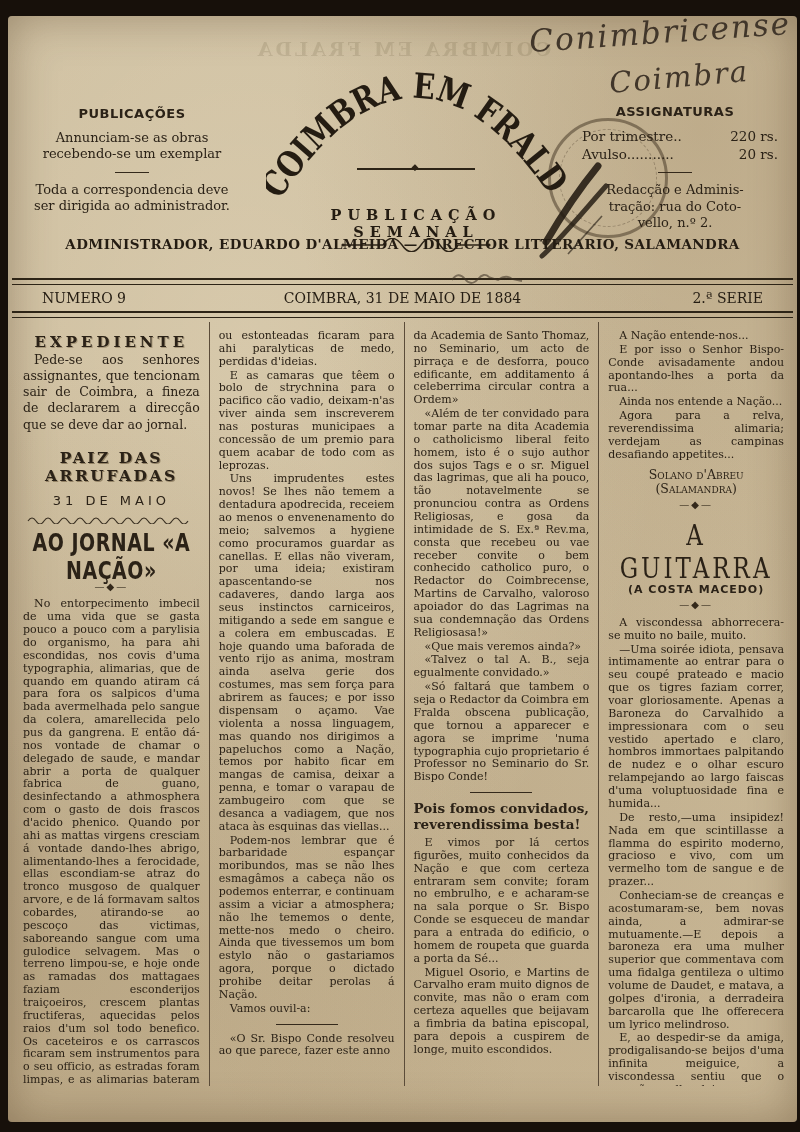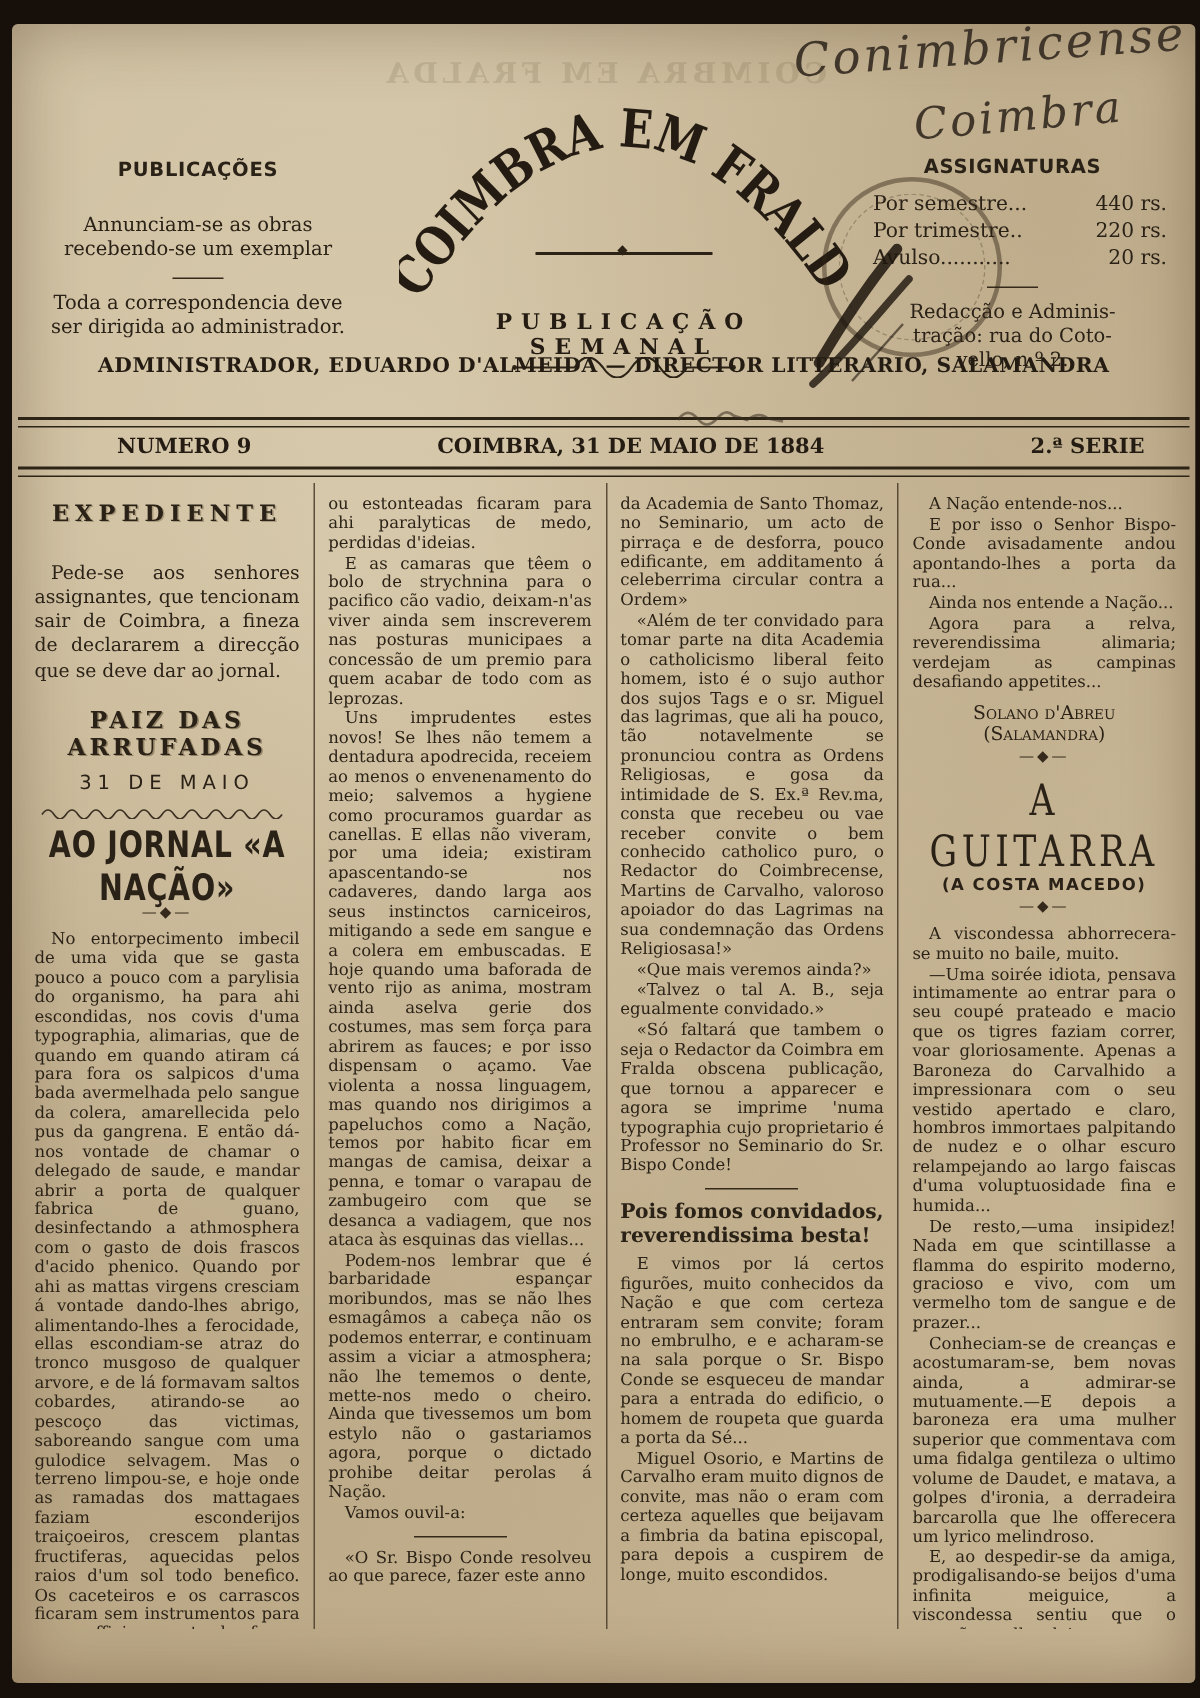--- a/index.html
+++ b/index.html
@@ -29,21 +29,21 @@
     white-space:nowrap;
   }
   .hw{
     position:absolute;font-family:"DejaVu Serif",serif;font-style:italic;
     color:#41362a;white-space:nowrap;
   }
   .hw1{top:-2px;right:6px;font-size:31px;transform:rotate(-4deg);letter-spacing:2px;}
   .hw2{top:44px;right:48px;font-size:29px;transform:rotate(-5deg);letter-spacing:2px;}
 
   .pub-block{position:absolute;left:18px;top:90px;width:212px;text-align:center;}
-  .pub-block .blk-heading{font-family:"DejaVu Sans",sans-serif;font-weight:bold;font-size:13px;letter-spacing:.5px;margin-bottom:22px;}
+  .pub-block .blk-heading{font-family:"DejaVu Sans",sans-serif;font-weight:bold;font-size:13px;letter-spacing:.5px;margin-bottom:9px;}
   .pub-block .blk-line{font-size:13px;line-height:1.25;}
   .mini-rule{width:34px;border:0;border-top:1.5px solid #34291b;margin:9px auto;}
 
   .mast{position:absolute;left:258px;top:40px;width:300px;height:210px;}
   .mast svg.arc{display:block;margin:0 auto;}
   .mast-divider{position:absolute;left:50%;top:112px;transform:translateX(-50%);
     width:118px;height:1.5px;background:#2c2316;}
   .mast-divider::before{
     content:"◆";position:absolute;left:50%;top:-6.5px;transform:translateX(-50%);
     background:transparent;color:#2c2316;font-size:9px;letter-spacing:2px;}
@@ -61,36 +61,36 @@
   .stamp::after{content:"";position:absolute;inset:8px;border:1px dashed rgba(48,35,21,.28);border-radius:50%;}
   .pen-flourish{position:absolute;left:530px;top:142px;}
 
   .admin-line{position:absolute;left:0;right:0;top:220px;text-align:center;
     font-weight:bold;font-size:13.5px;letter-spacing:.4px;color:#241c12;}
   .scribble{position:absolute;left:440px;top:254px;opacity:.55;}
 
   
   .drule{margin:0 4px;height:4px;border-top:2.5px solid #2d2416;border-bottom:1px solid #2d2416;}
   .dateline{display:grid;grid-template-columns:1fr 1.6fr 1fr;align-items:center;
-    height:26px;font-weight:bold;font-size:14px;color:#241c12;padding-left:36px;}
+    height:26px;font-weight:normal;font-size:14px;color:#241c12;}
   .dl-left{padding-left:34px;}
   .dl-center{text-align:center;}
   .dl-right{text-align:right;padding-right:34px;}
 
   
   .cols{display:grid;grid-template-columns:1fr 1fr 1fr 1fr;padding:4px 4px 0 6px;}
   .col{padding:8px 9px 0 9px;max-height:756px;overflow:hidden;
     font-size:11px;line-height:1.17;text-align:justify;color:#2b2217;}
   .col + .col{border-left:1px solid #5b4c39;}
   .p{text-indent:11px;margin:0 0 1px 0;}
   .p.noindent{text-indent:0;}
   .lead{font-size:12.5px;line-height:1.3;}
 
   .h-expediente{text-align:center;font-weight:bold;font-size:15px;letter-spacing:4px;
-    margin:4px 0 22px;text-shadow:1px 1px 0 rgba(90,72,44,.35);}
+    margin:4px 0 0;text-shadow:1px 1px 0 rgba(90,72,44,.35);}
   .h-paiz{text-align:center;font-weight:bold;font-size:15.5px;letter-spacing:2.5px;
     margin:16px 0 4px;text-shadow:1px 1px 0 rgba(90,72,44,.5);}
   .h-date31{text-align:center;font-family:"DejaVu Sans",sans-serif;font-size:13px;
     letter-spacing:4px;margin:8px 0 7px;}
   .wavy{display:block;margin:0 auto 4px;}
   .h-nacao{text-align:center;font-family:"DejaVu Sans",sans-serif;font-weight:bold;
     font-size:19px;letter-spacing:.5px;transform:scaleY(1.28);margin:10px 0 2px;}
   .knot{text-align:center;font-size:10px;letter-spacing:2px;color:#34291b;margin:2px 0 6px;}
   .srule{width:62px;border:0;border-top:1.2px solid #34291b;margin:8px auto;}
   .h-pois{font-weight:bold;font-size:13.5px;line-height:1.18;text-align:left;
@@ -132,24 +132,20 @@
         <svg class="mast-flourish" width="150" height="14" viewBox="0 0 150 14">
           <path d="M2 7 h40 c6 -9 12 -9 19 0 c6 9 13 9 19 0 c6 -9 13 -9 19 0 c6 9 12 9 18 0 h31" stroke="#2c2316" stroke-width="1.4" fill="none"></path>
           <circle cx="2" cy="7" r="1.6" fill="#2c2316"></circle>
             <circle cx="148" cy="7" r="1.6" fill="#2c2316"></circle>
         </svg>
       </div>
 
       <div class="assig-block">
         <div class="blk-heading">ASSIGNATURAS</div>
         <div class="price-row">
-          <span>Por semestre...</span>
-          <span>440 rs.</span>
-        </div>
-        <div class="price-row">
           <span>Por trimestre..</span>
           <span>220 rs.</span>
         </div>
         <div class="price-row">
           <span>Avulso...........</span>
           <span>20 rs.</span>
         </div>
         <hr class="mini-rule">
         <div class="addr">
           <div>Redacção e Adminis-</div>

